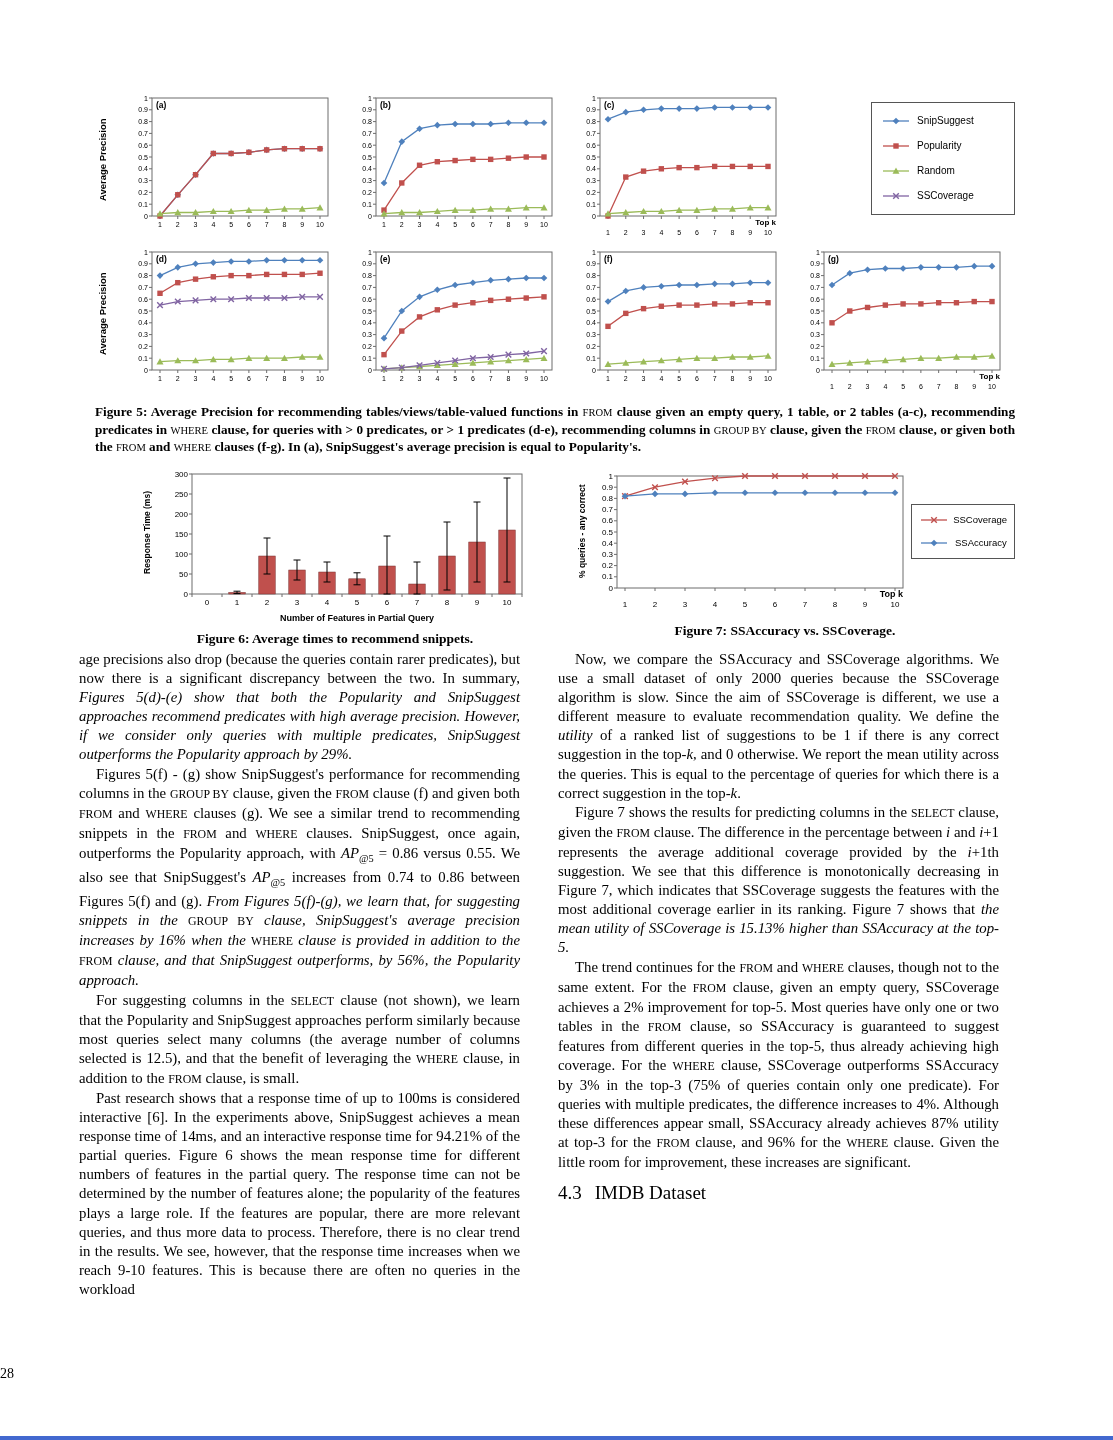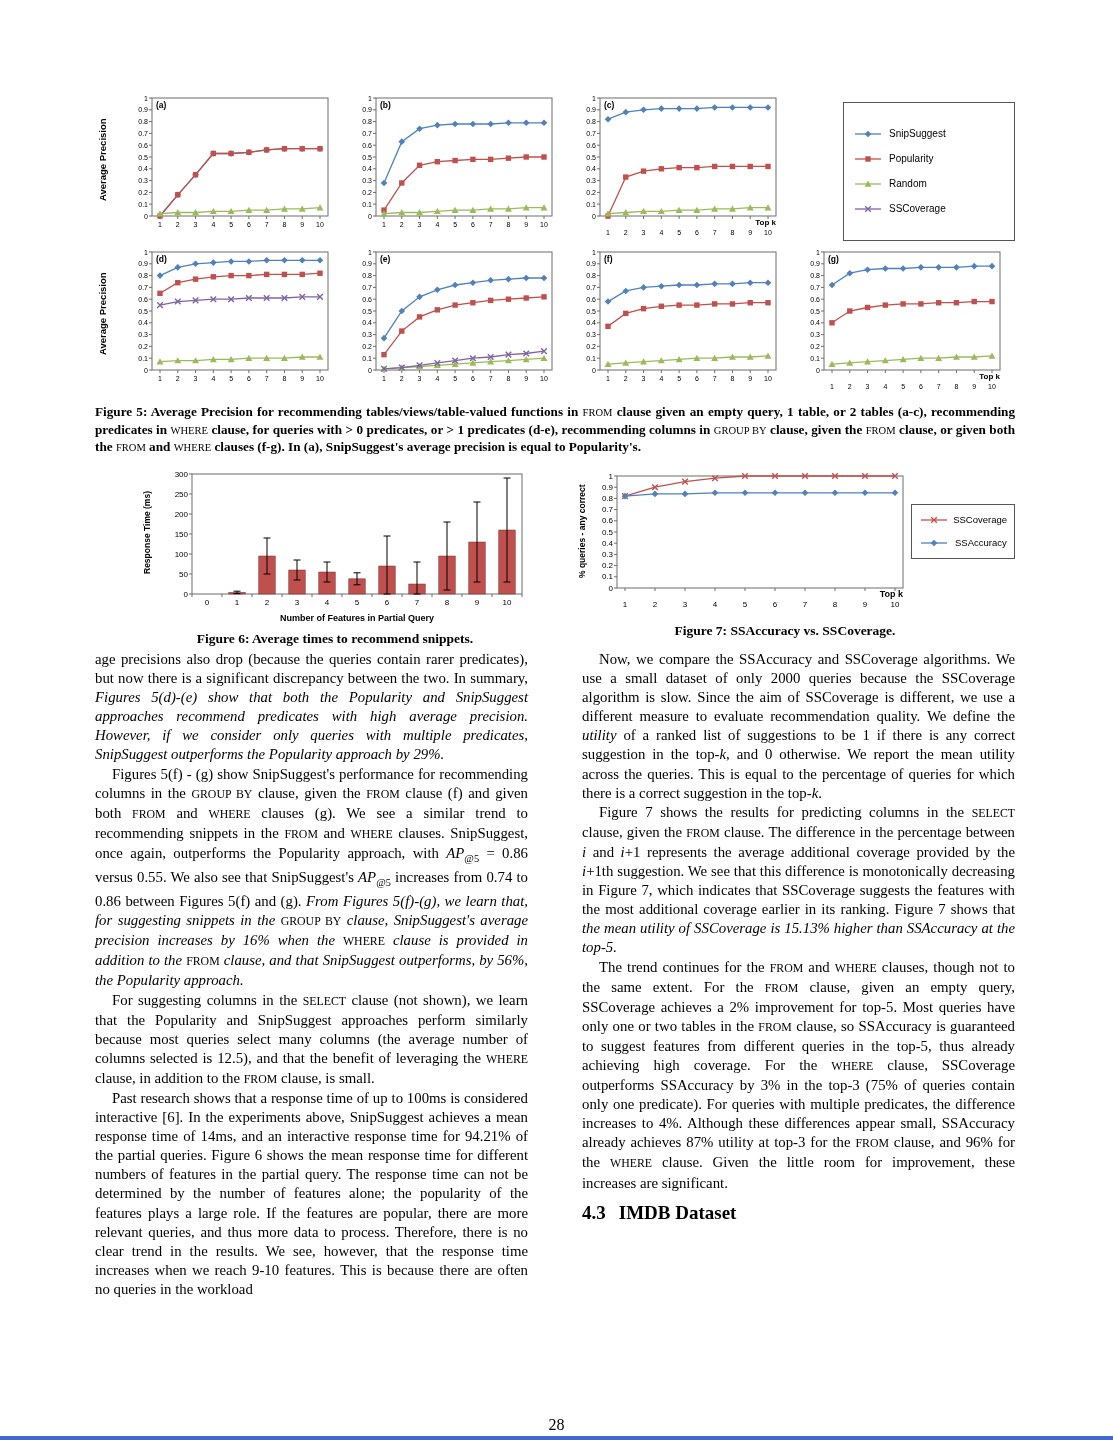--- a/index.html
+++ b/index.html
@@ -9,52 +9,52 @@
   
   .fig5{position:absolute;left:95px;top:92px;width:920px}
   .f5row{display:flex;align-items:flex-start;gap:17px}
   .f5row + .f5row{margin-top:4px}
   .rotlab{display:flex;align-items:center;justify-content:center;width:14px;
           writing-mode:vertical-rl;transform:rotate(180deg);
           font-family:"Liberation Sans",sans-serif;font-weight:bold;font-size:9.5px;white-space:nowrap}
   .f5row .rotlab{height:135px}
   .chart{line-height:0}
   .legend5{margin-left:auto;margin-top:10px;border:1px solid #555;background:#fff;
-           padding:26px 9px;display:flex;flex-direction:column;gap:15px;width:172px}
+           padding:13px 9px;display:flex;flex-direction:column;gap:15px;width:144px}
   .leg-item{display:flex;align-items:center;gap:6px;line-height:1;
             font-family:"Liberation Sans",sans-serif;font-size:10px}
   .cap5{position:absolute;left:95px;top:404px;width:920px;font-weight:bold;
         font-size:13.2px;line-height:16.6px;text-align:justify}
   .cap5 .s-tt{font-weight:normal}
   
   .figrow{position:absolute;left:95px;top:468px;width:920px;display:flex}
   .fig6{margin-left:45px;width:390px}
   .f6body{display:flex;align-items:flex-start}
   .f6body .rotlab{height:122px;margin-top:4px;font-size:8.5px}
   .fig7{margin-left:45px;width:440px;position:relative}
   .f7body{display:flex;align-items:flex-start}
   .f7body .rotlab{height:114px;margin-top:6px;font-size:8.5px}
   .legend7{position:absolute;right:0;top:36px;border:1px solid #555;background:#fff;
            padding:10px 7px;display:flex;flex-direction:column;gap:13px;width:104px}
   .legend7 .leg-item{font-size:9.5px}
   .capcenter{font-weight:bold;font-size:13.5px;text-align:center;margin-top:5px}
   .fig7 .capcenter{width:340px;margin-left:40px}
   
-  .cols{position:absolute;left:95px;top:650px;width:920px;display:flex;gap:54px}
+  .cols{position:absolute;left:79px;top:650px;width:920px;display:flex;gap:38px}
   .col{width:441px}
   .para{font-size:14.8px;line-height:19.1px;text-align:justify}
   .para.indent{text-indent:17px}
   .s-i{font-style:italic}
   .s-tt{font-family:Liberation Serif, serif;font-size:0.8em}
   .s-sub{vertical-align:sub;font-size:0.7em}
   .h-sub{font-style:italic;font-size:16.5px;margin:9px 0 5px 0}
   .h-sub .hnum{margin-right:16px}
-  .h-sec{font-weight:bold;font-size:19px;margin:9px 0 6px 0}
+  .h-sec{font-weight:normal;font-size:19px;margin:9px 0 6px 0}
   .h-sec .hnum{margin-right:13px}
-  .pageno{position:absolute;left:0;right:0;top:1416px;text-align:center;font-size:16px}
+  .pageno{position:absolute;left:0;right:0;top:1366px;font-size:14px}
   .bottombar{position:absolute;left:0;right:0;bottom:0;height:4px}
 </style>
 </head>
 <body>
 
 <div class="page">
 
   <section class="fig5">
     <div class="f5row">
       <div class="rotlab">Average Precision</div>

